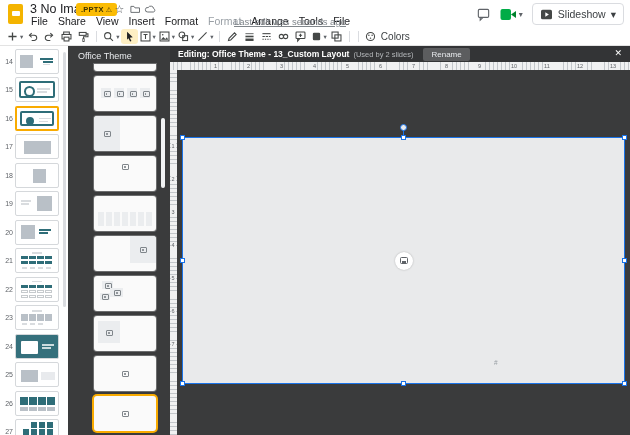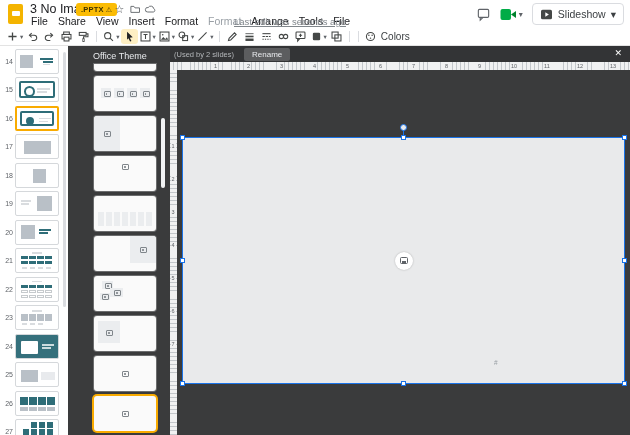--- a/index.html
+++ b/index.html
@@ -59,21 +59,21 @@
   .gl{height:1.5px;background:#d9dcdf;}
   .wl{height:2px;background:rgba(255,255,255,.75);}
   .frame{left:3px;top:3px;right:3px;bottom:3px;border:2px solid #2e6d78;border-radius:2px;}
   .circ{left:8px;top:8px;width:7px;height:7px;border:2px solid #2e6d78;border-radius:50%;}
   .circf{left:9px;top:9px;width:8px;height:8px;background:#2e6d78;border-radius:50%;}
   .tc{background:#2e6d78;}
   .oc{border:1px solid #c6cacd;box-sizing:border-box;background:#fff;}
 
   
   #layouts{position:absolute;left:68px;top:46px;width:102px;height:389px;background:#3a3b3c;overflow:hidden;}
-  #layouts-title{padding:5px 0 3px 25px;font-size:9px;color:#e8eaed;}
+  #layouts-title{padding:5px 0 3px 10px;font-size:9px;color:#e8eaed;}
   .lo-thumb{position:relative;margin:0 0 5px 26px;width:62px;height:35px;background:#fafafa;border-radius:3px;
             box-sizing:border-box;overflow:hidden;box-shadow:0 0 0 1px rgba(255,255,255,.25);}
   .lo-thumb.partial{height:7px;border-radius:0 0 3px 3px;}
   .lo-thumb.sel{box-shadow:0 0 0 2px #f9ab00;}
   .lo-thumb i{position:absolute;display:block;}
   .pb{background:#ebedef;}
   .pic{position:absolute;width:5px;height:4px;border:1px solid #80868b;border-radius:1px;}
   .pic:after{content:"";position:absolute;left:1px;top:1px;width:1.5px;height:1.5px;background:#80868b;border-radius:50%;}
   #lo-scroll{position:absolute;right:5px;top:72px;width:4px;height:70px;background:#f1f3f4;border-radius:2px;}
 
@@ -535,20 +535,21 @@
       </div>
       <div class="lo-thumb sel">
         <b class="pic" style="left:28px;top:15px"></b>
       </div>
     </div>
   <div id="lo-scroll"></div>
 </div>
 
 <div id="canvascol">
   <div id="edit-header">
+    <span id="edit-title">Editing: Office Theme - 13_Custom Layout</span>
     <span id="edit-usage">(Used by 2 slides)</span>
     <span id="rename-btn">Rename</span>
     <span id="close-btn">✕</span>
   </div>
   <div id="hruler">
       <span class="rnum" style="left: 43px;">1</span>
       <span class="rnum" style="left: 76px;">2</span>
       <span class="rnum" style="left: 109px;">3</span>
       <span class="rnum" style="left: 142px;">4</span>
       <span class="rnum" style="left: 175px;">5</span>

